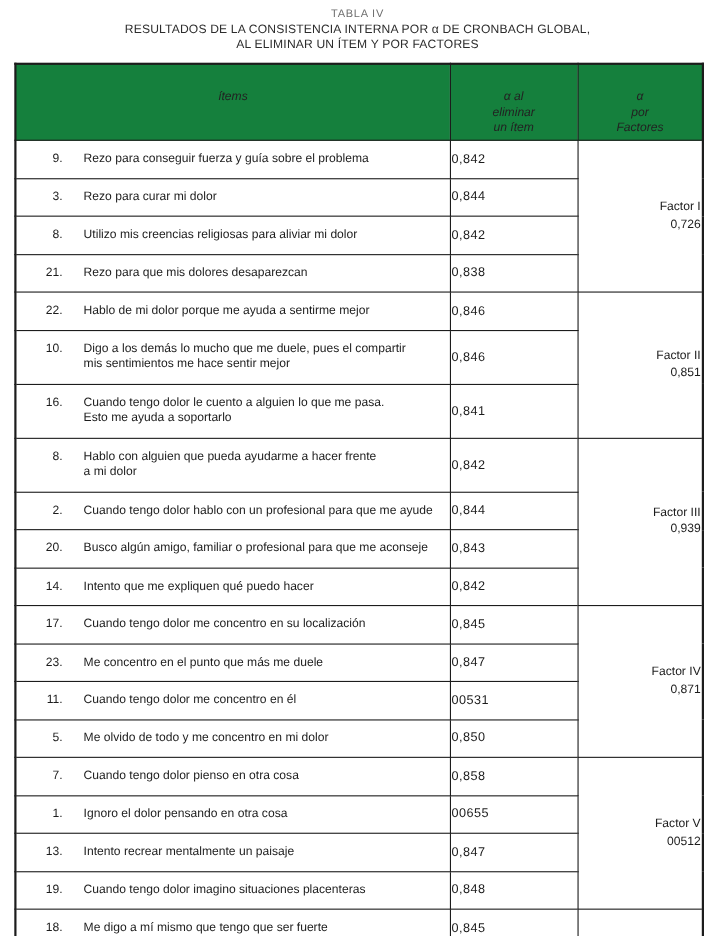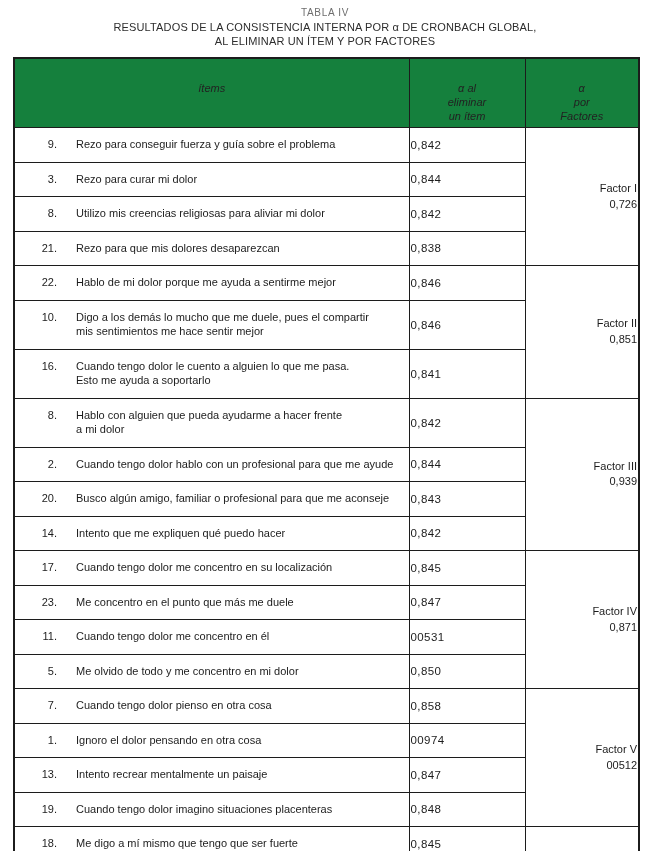--- a/index.html
+++ b/index.html
@@ -279,21 +279,21 @@
           <div>00512</div>
         </td>
       </tr>
       <tr class="single">
         <td class="item">
             <div class="iw">
               <span class="num">1.</span>
               <span class="txt">Ignoro el dolor pensando en otra cosa</span>
             </div>
           </td>
-        <td class="val">00974</td>
+        <td class="val">00655</td>
       </tr>
       <tr class="single">
         <td class="item">
             <div class="iw">
               <span class="num">13.</span>
               <span class="txt">Intento recrear mentalmente un paisaje</span>
             </div>
           </td>
         <td class="val">0,847</td>
       </tr>

